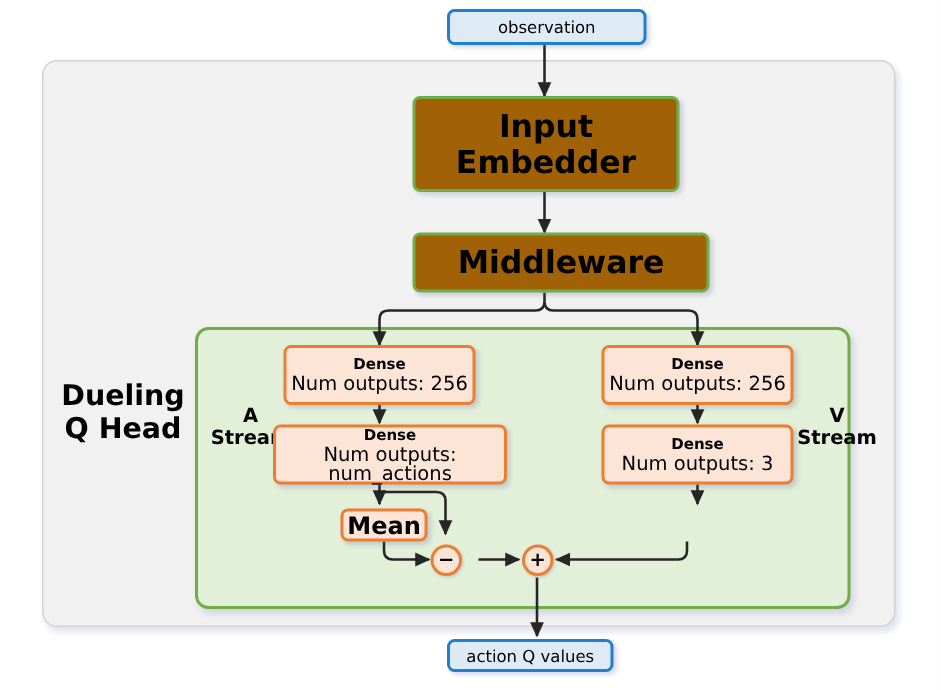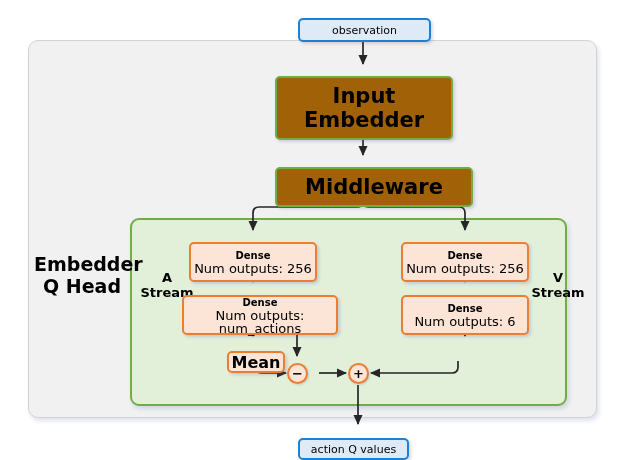--- a/index.html
+++ b/index.html
@@ -52,21 +52,20 @@
   .node {
     position: absolute;
     box-sizing: border-box;
     display: flex;
     flex-direction: column;
     align-items: center;
     justify-content: center;
     text-align: center;
     border-radius: 5px;
     box-shadow: 2px 2px 3px rgba(80,90,160,0.22);
-    margin-top: 12px;
   }
   .node-blue {
     background: #deebf7;
     border: 2px solid #1f7fd0;
     color: #000000;
     font-size: 11px;
   }
   .node-green {
     background: #a16207;
     border: 2px solid #70ad47;
@@ -177,21 +176,21 @@
 
   <div class="node node-green" style="left:275px; top:64px; width:178px; height:64px;">
     <span>Input Embedder</span>
   </div>
 
   <div class="node node-green" style="left:275px; top:155px; width:198px; height:40px;">
     <span>Middleware</span>
   </div>
 
   <div class="label label-head" style="left:34px; top:253px; width:96px;">
-    <span>Embedder Q Head</span>
+    <span>Dueling Q Head</span>
   </div>
 
   <div class="label label-stream" style="left:140px; top:270px; width:54px;">
     <div>A</div>
     <div>Stream</div>
   </div>
 
   <div class="label label-stream" style="left:531px; top:270px; width:54px;">
     <div>V</div>
     <div>Stream</div>
@@ -211,21 +210,21 @@
     <div class="title">Mean</div>
   </div>
 
   <div class="node node-orange" style="left:401px; top:230px; width:128px; height:40px;">
     <div class="title">Dense</div>
     <div class="sub">Num outputs: 256</div>
   </div>
 
   <div class="node node-orange" style="left:401px; top:283px; width:128px; height:40px;">
     <div class="title">Dense</div>
-    <div class="sub">Num outputs: 6</div>
+    <div class="sub">Num outputs: 3</div>
   </div>
 
 
   <div class="op-circle" style="left:287px; top:363px;">
     <span>−</span>
   </div>
 
   <div class="op-circle" style="left:348px; top:363px;">
     <span>+</span>
   </div>

